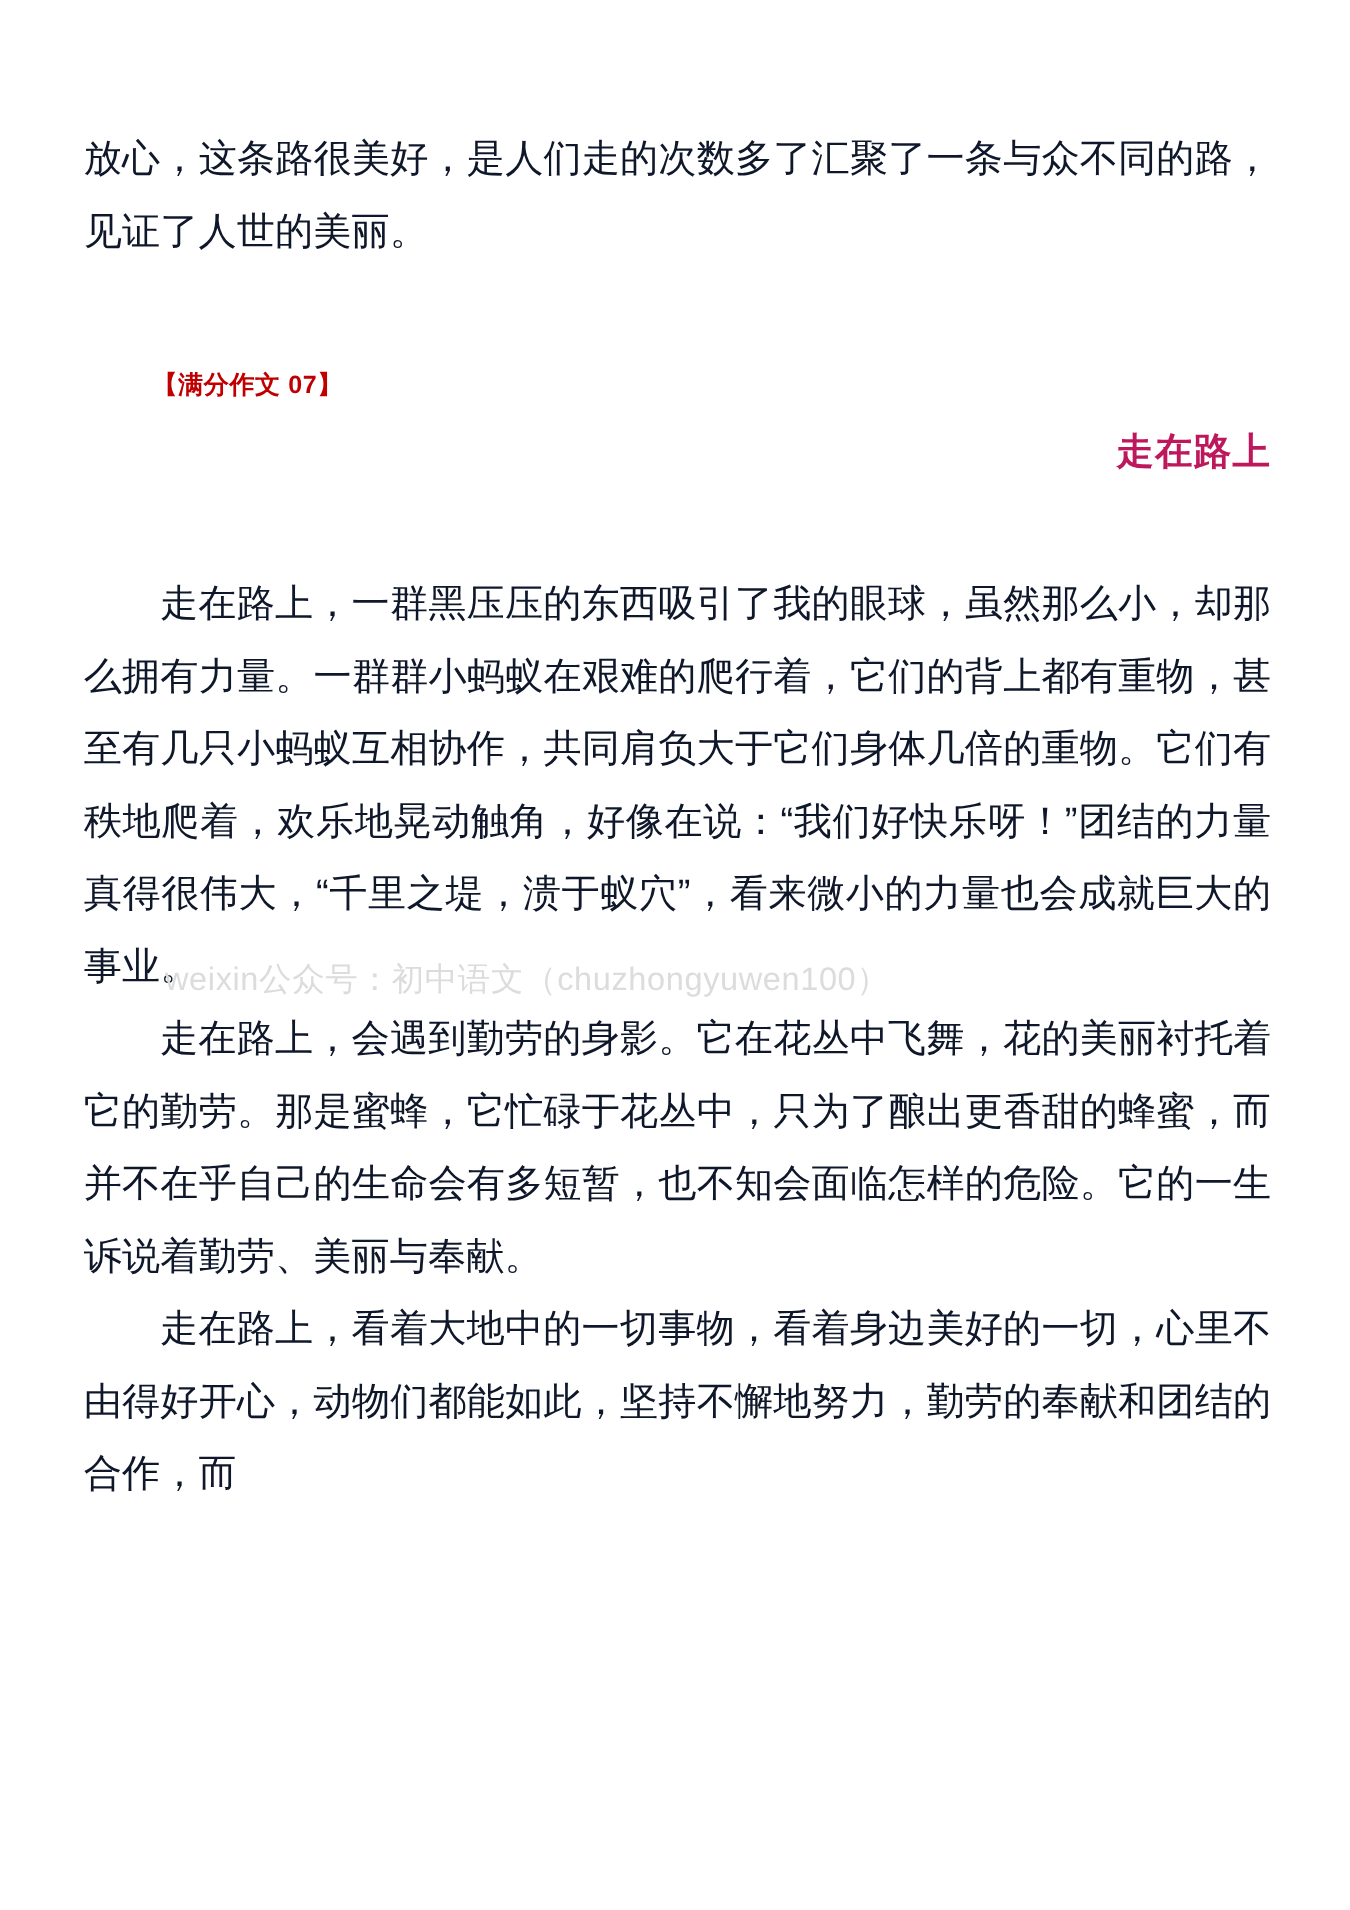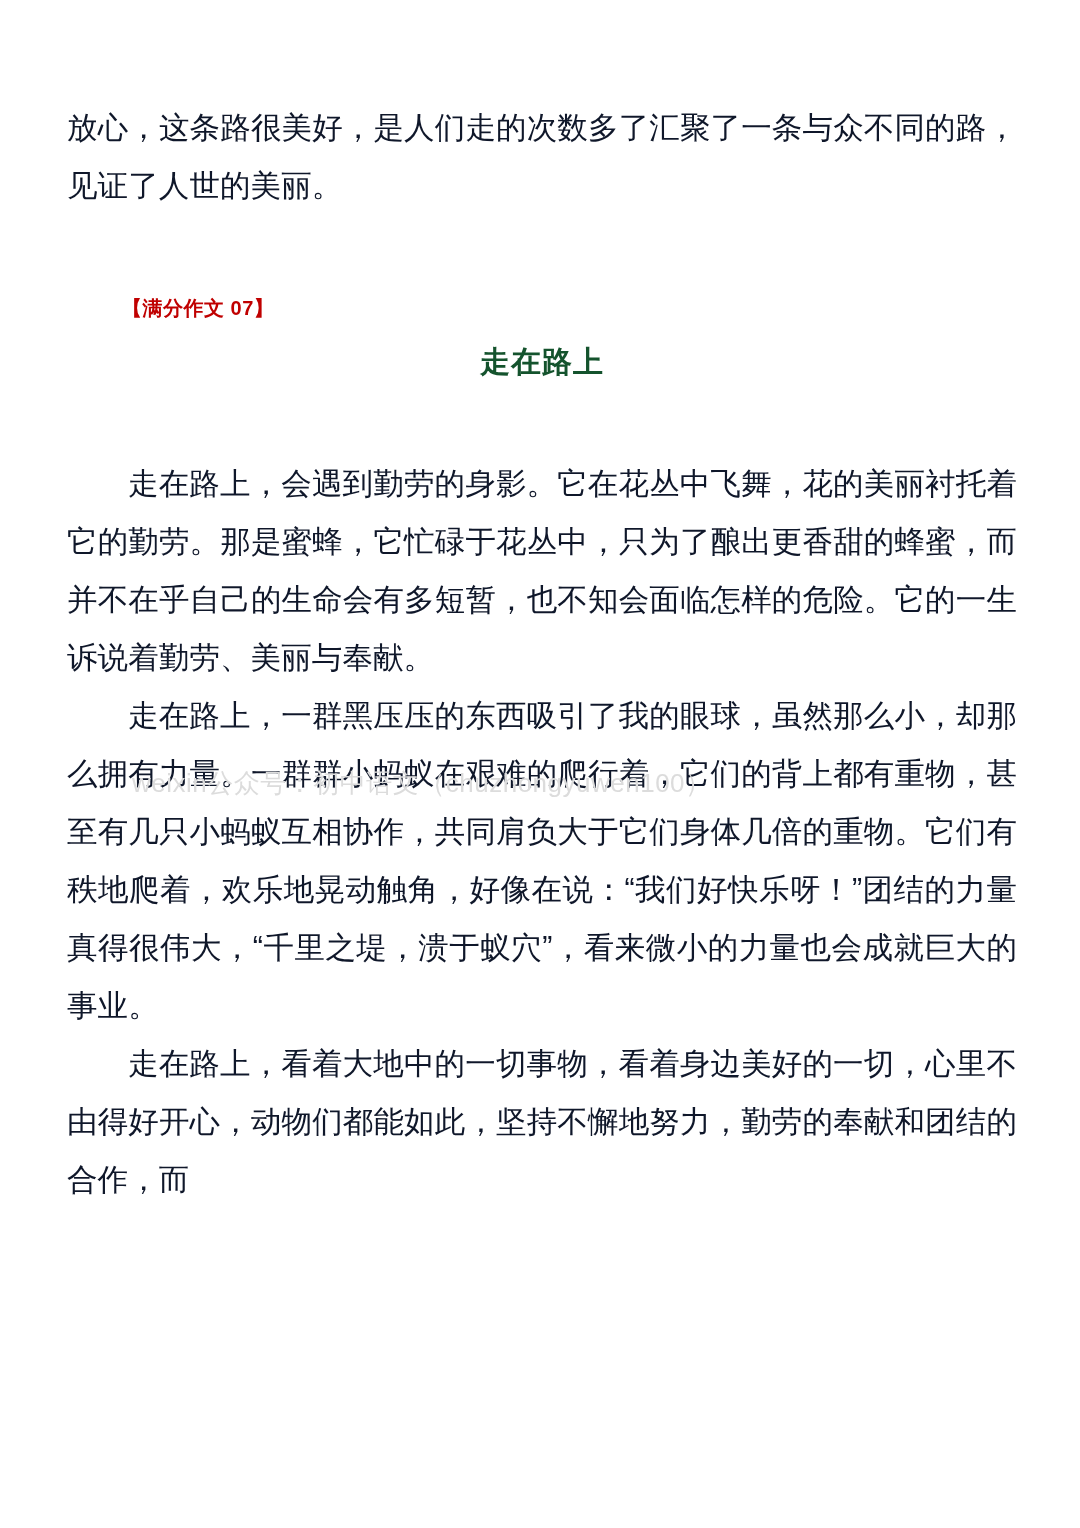--- a/index.html
+++ b/index.html
@@ -49,22 +49,22 @@
     font-weight: bold;
     color: #c00000;
     margin: 0;
     padding-left: 55px;
     letter-spacing: 0.5px;
   }
   .essay-title {
     font-size: 30px;
     line-height: 44px;
     font-weight: bold;
-    color: #14532d;
-    text-align: center;
+    color: #be185d;
+    text-align: right;
     margin: 0;
     letter-spacing: 1px;
   }
   .watermark {
     position: absolute;
     left: 132px;
     top: 763px;
     width: 840px;
     font-size: 26px;
     line-height: 40px;
@@ -94,20 +94,20 @@
     <h2 class="section-heading">【满分作文 07】</h2>
 
     <div class="spacer-after-h"></div>
 
     <h1 class="essay-title">走在路上</h1>
 
     <div class="spacer-after-t"></div>
 
 
 
+    <p class="para indent">走在路上，一群黑压压的东西吸引了我的眼球，虽然那么小，却那么拥有力量。一群群小蚂蚁在艰难的爬行着，它们的背上都有重物，甚至有几只小蚂蚁互相协作，共同肩负大于它们身体几倍的重物。它们有秩地爬着，欢乐地晃动触角，好像在说：“我们好快乐呀！”团结的力量真得很伟大，“千里之堤，溃于蚁穴”，看来微小的力量也会成就巨大的事业。</p>
+
     <p class="para indent">走在路上，会遇到勤劳的身影。它在花丛中飞舞，花的美丽衬托着它的勤劳。那是蜜蜂，它忙碌于花丛中，只为了酿出更香甜的蜂蜜，而并不在乎自己的生命会有多短暂，也不知会面临怎样的危险。它的一生诉说着勤劳、美丽与奉献。</p>
-
-    <p class="para indent">走在路上，一群黑压压的东西吸引了我的眼球，虽然那么小，却那么拥有力量。一群群小蚂蚁在艰难的爬行着，它们的背上都有重物，甚至有几只小蚂蚁互相协作，共同肩负大于它们身体几倍的重物。它们有秩地爬着，欢乐地晃动触角，好像在说：“我们好快乐呀！”团结的力量真得很伟大，“千里之堤，溃于蚁穴”，看来微小的力量也会成就巨大的事业。</p>
 
     <p class="para indent">走在路上，看着大地中的一切事物，看着身边美好的一切，心里不由得好开心，动物们都能如此，坚持不懈地努力，勤劳的奉献和团结的合作，而</p>
 
   </div>
 </div>
 
 </body></html>

